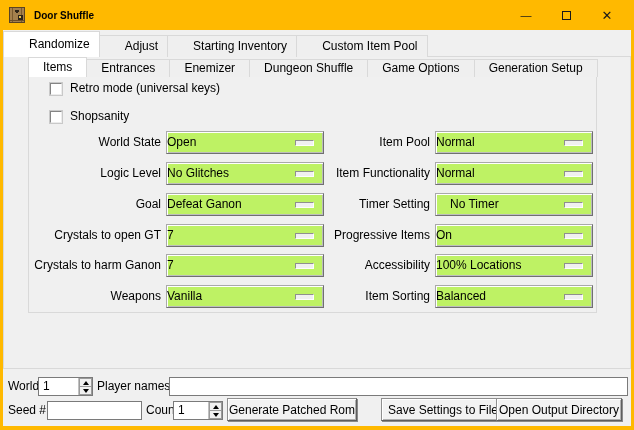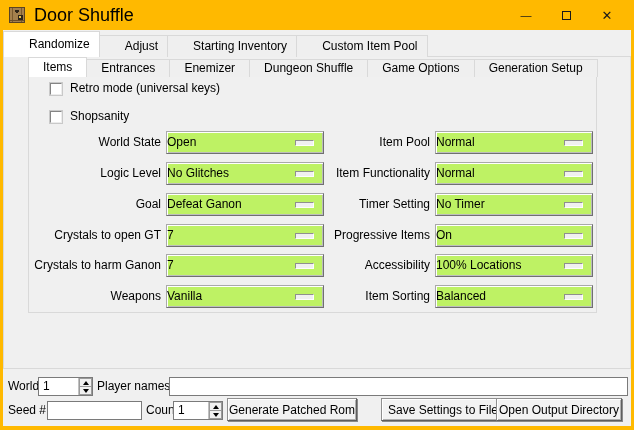--- a/index.html
+++ b/index.html
@@ -11,21 +11,21 @@
     font-size:12px;color:#000;overflow:hidden;
     outline:1px solid #cf9a00;outline-offset:-1px;
   }
   
   .titlebar{position:absolute;left:0;top:0;width:634px;height:30px;background:#ffb900;display:flex;align-items:center;}
   .frame{position:absolute;background:#ffb900;}
   .frame.left{left:0;top:30px;width:3px;height:400px;}
   .frame.right{left:631px;top:30px;width:3px;height:400px;}
   .frame.bottom{left:0;top:426px;width:634px;height:4px;}
   .app-icon{margin-left:9px;width:16px;height:16px;}
-  .title-text{margin-left:9px;font-size:18px;color:#000;}
+  .title-text{margin-left:9px;font-size:10px;color:#000;font-weight:bold;}
   .caption-btn{position:absolute;top:0;width:30px;height:30px;display:flex;align-items:center;justify-content:center;color:#1a1a1a;cursor:default;}
   .cap-min{left:511px;font-size:11px;}
   .cap-max{left:551px;}
   .cap-max .sq{width:9px;height:9px;border:1px solid #1a1a1a;}
   .cap-close{left:592px;font-size:13px;}
   
   .tabbar{position:absolute;display:flex;align-items:flex-end;z-index:3;}
   .outer-tabs{left:3px;top:31px;height:26px;}
   .inner-tabs{left:28px;top:57px;height:20px;}
   .tab{border:1px solid #d9d9d9;border-bottom:none;background:#efefef;padding:0 9px;white-space:nowrap;}
@@ -172,21 +172,21 @@
     <span class="indicator"></span>
   </div>
 
   <div class="fld-label" style="top:162px;right:204px;">Item Functionality</div>
   <div class="option" style="top:162px;left:435px;">
     <span class="val">Normal</span>
     <span class="indicator"></span>
   </div>
 
   <div class="fld-label" style="top:193px;right:204px;">Timer Setting</div>
-  <div class="option" style="top:193px;left:435px;">
+  <div class="option" style="top:193px;left:435px;padding-left:14px;">
     <span class="val">No Timer</span>
     <span class="indicator"></span>
   </div>
 
   <div class="fld-label" style="top:224px;right:204px;">Progressive Items</div>
   <div class="option" style="top:224px;left:435px;">
     <span class="val">On</span>
     <span class="indicator"></span>
   </div>
 

